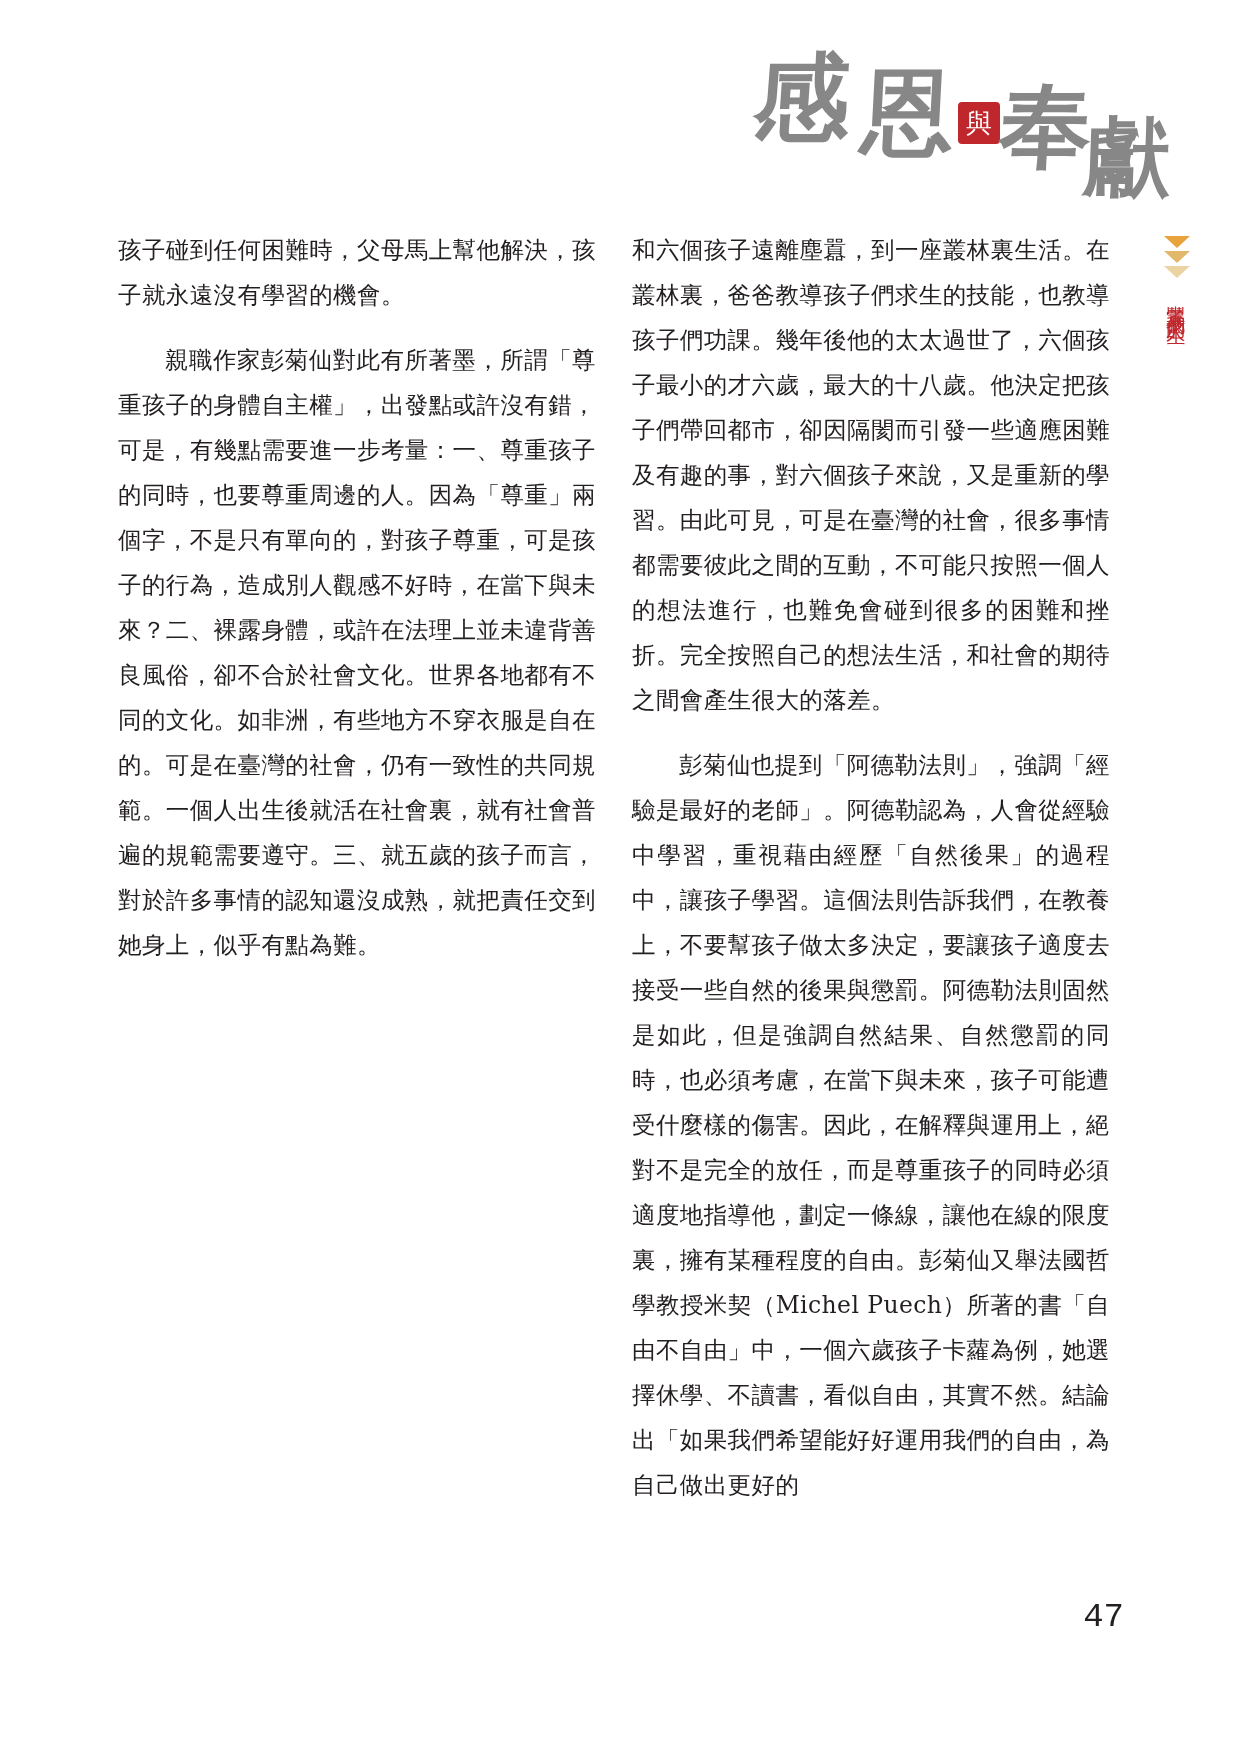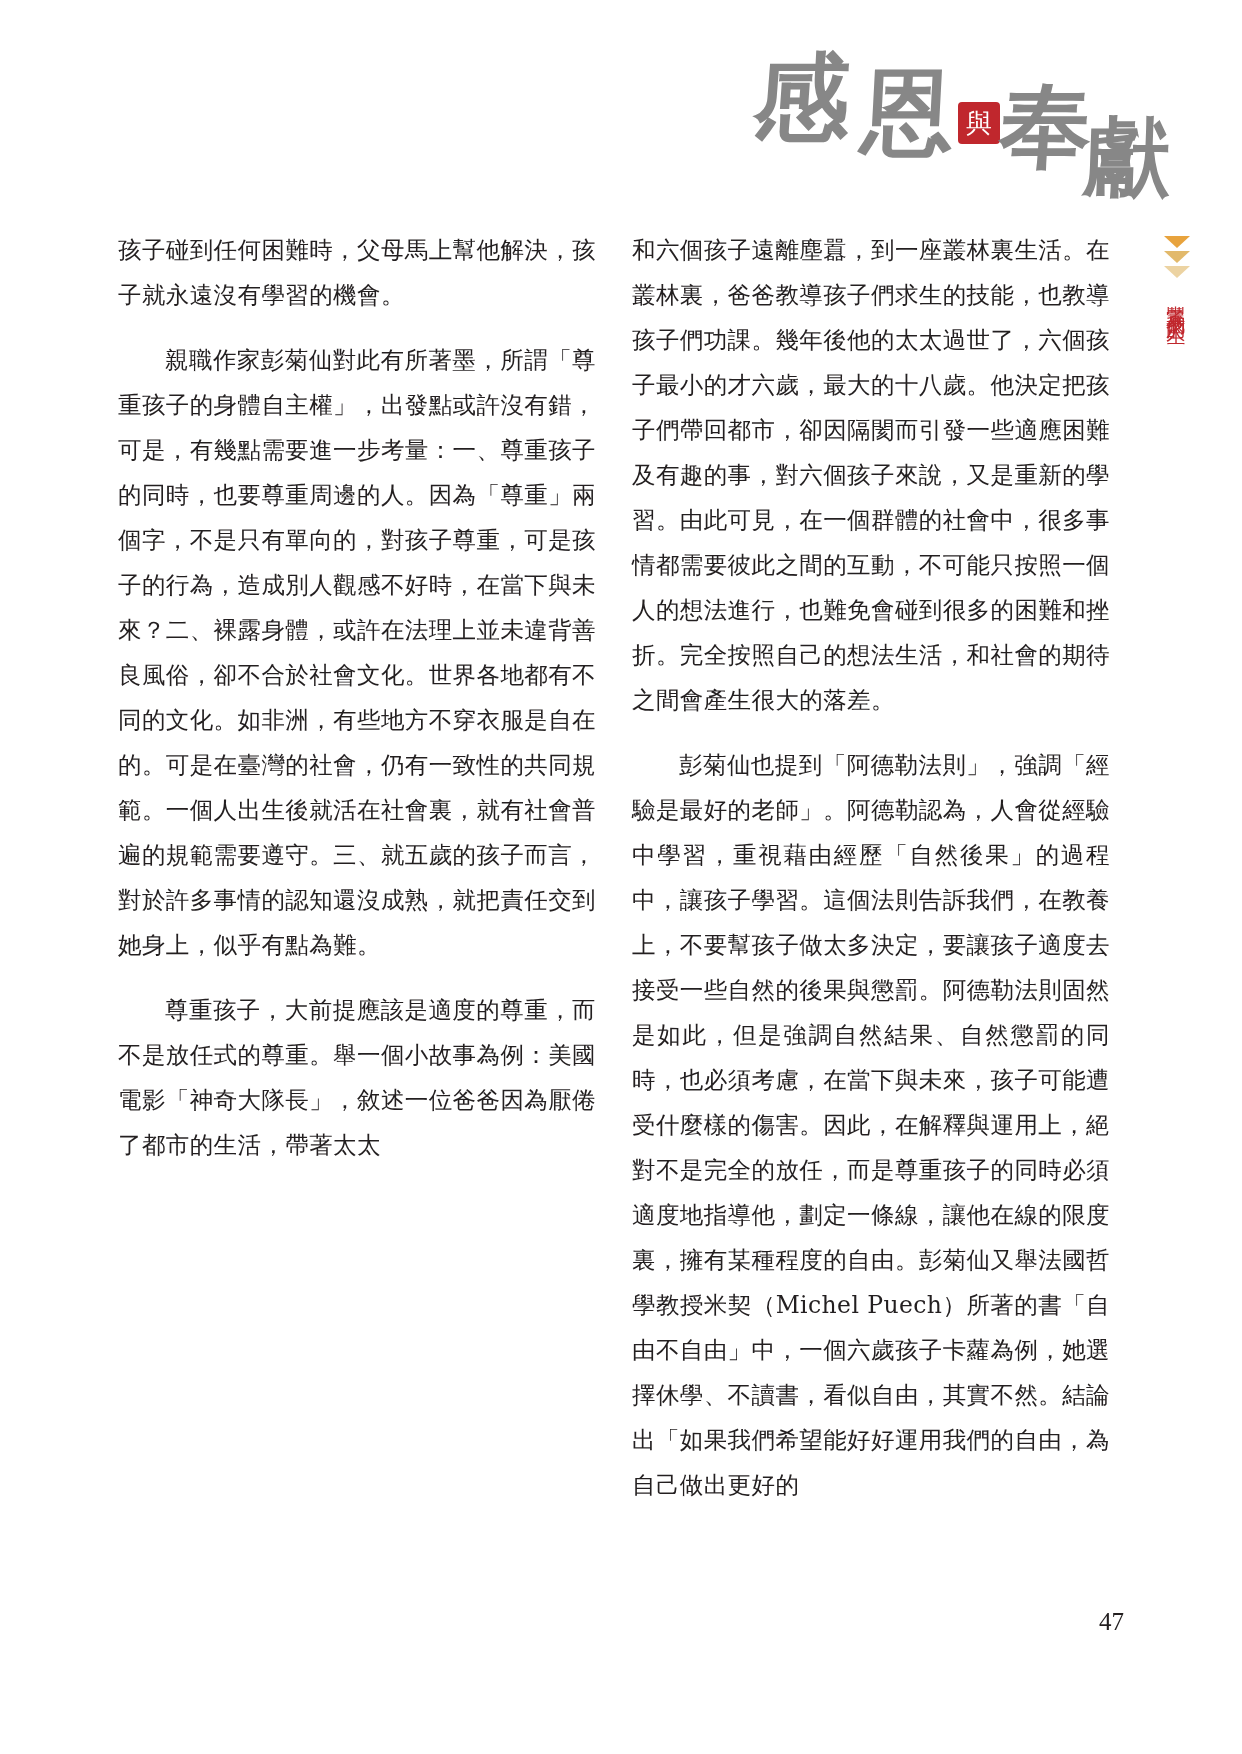--- a/index.html
+++ b/index.html
@@ -126,22 +126,22 @@
   }
   .col p.indent {
     text-indent: 47px;
   }
 
   
   .pagenum {
     position: absolute;
     right: 118px;
     bottom: 118px;
-    font-family: Liberation Serif, serif;
-    font-size: 25px;
+    font-family: Liberation Mono, monospace;
+    font-size: 34px;
     color: #231f20;
     text-align: center;
   }
 </style>
 </head>
 <body>
 
 <div class="masthead">
   <span class="brush ch1">感</span>
   <span class="brush ch2">恩</span>
@@ -154,21 +154,20 @@
   <div class="tri"></div>
   <div class="tri t2"></div>
   <div class="tri t3"></div>
   <div class="vtext">豐富了我們的人生</div>
 </div>
 
 <div class="columns">
   <div class="col">
     <p>孩子碰到任何困難時，父母馬上幫他解決，孩子就永遠沒有學習的機會。</p>
     <p class="indent">親職作家彭菊仙對此有所著墨，所謂「尊重孩子的身體自主權」，出發點或許沒有錯，可是，有幾點需要進一步考量：一、尊重孩子的同時，也要尊重周邊的人。因為「尊重」兩個字，不是只有單向的，對孩子尊重，可是孩子的行為，造成別人觀感不好時，在當下與未來？二、裸露身體，或許在法理上並未違背善良風俗，卻不合於社會文化。世界各地都有不同的文化。如非洲，有些地方不穿衣服是自在的。可是在臺灣的社會，仍有一致性的共同規範。一個人出生後就活在社會裏，就有社會普遍的規範需要遵守。三、就五歲的孩子而言，對於許多事情的認知還沒成熟，就把責任交到她身上，似乎有點為難。</p>
-    <p class="indent">尊重孩子，大前提應該是適度的尊重，而不是放任式的尊重。舉一個小故事為例：美國電影「神奇大隊長」，敘述一位爸爸因為厭倦了都市的生活，帶著太太</p>
   </div>
   <div class="col">
-    <p>和六個孩子遠離塵囂，到一座叢林裏生活。在叢林裏，爸爸教導孩子們求生的技能，也教導孩子們功課。幾年後他的太太過世了，六個孩子最小的才六歲，最大的十八歲。他決定把孩子們帶回都市，卻因隔閡而引發一些適應困難及有趣的事，對六個孩子來說，又是重新的學習。由此可見，在一個群體的社會中，很多事情都需要彼此之間的互動，不可能只按照一個人的想法進行，也難免會碰到很多的困難和挫折。完全按照自己的想法生活，和社會的期待之間會產生很大的落差。</p>
+    <p>和六個孩子遠離塵囂，到一座叢林裏生活。在叢林裏，爸爸教導孩子們求生的技能，也教導孩子們功課。幾年後他的太太過世了，六個孩子最小的才六歲，最大的十八歲。他決定把孩子們帶回都市，卻因隔閡而引發一些適應困難及有趣的事，對六個孩子來說，又是重新的學習。由此可見，可是在臺灣的社會，很多事情都需要彼此之間的互動，不可能只按照一個人的想法進行，也難免會碰到很多的困難和挫折。完全按照自己的想法生活，和社會的期待之間會產生很大的落差。</p>
     <p class="indent">彭菊仙也提到「阿德勒法則」，強調「經驗是最好的老師」。阿德勒認為，人會從經驗中學習，重視藉由經歷「自然後果」的過程中，讓孩子學習。這個法則告訴我們，在教養上，不要幫孩子做太多決定，要讓孩子適度去接受一些自然的後果與懲罰。阿德勒法則固然是如此，但是強調自然結果、自然懲罰的同時，也必須考慮，在當下與未來，孩子可能遭受什麼樣的傷害。因此，在解釋與運用上，絕對不是完全的放任，而是尊重孩子的同時必須適度地指導他，劃定一條線，讓他在線的限度裏，擁有某種程度的自由。彭菊仙又舉法國哲學教授米契（Michel Puech）所著的書「自由不自由」中，一個六歲孩子卡蘿為例，她選擇休學、不讀書，看似自由，其實不然。結論出「如果我們希望能好好運用我們的自由，為自己做出更好的</p>
   </div>
 </div>
 
 <div class="pagenum">47</div>
 
 </body></html>

